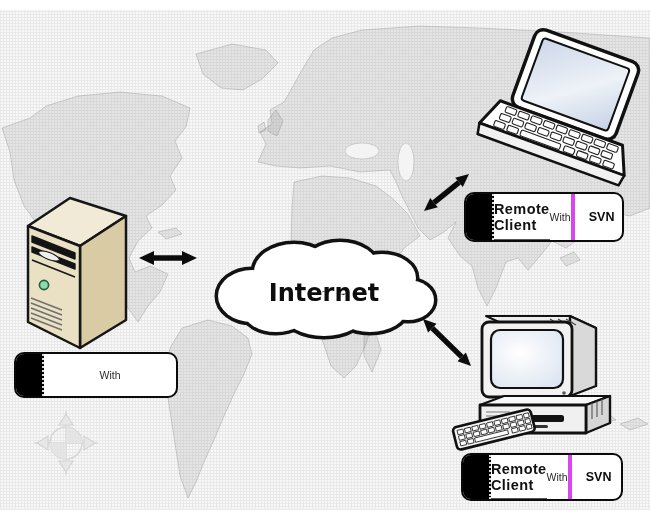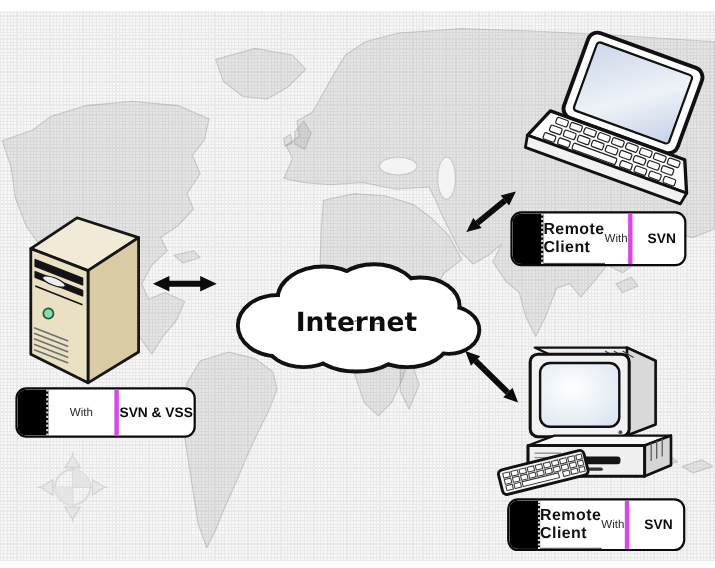--- a/index.html
+++ b/index.html
@@ -283,21 +283,20 @@
         </g>
       </g>
     </g>
   </svg>
 
   <div class="badge" id="server-badge">
     <div class="badge-tab"></div>
     <div class="badge-main">
       <div class="badge-bottom">
         <div class="badge-with">With</div>
-        <div class="badge-tech">SVN &amp; VSS</div>
       </div>
     </div>
   </div>
 
   <div class="badge" id="rc-top-badge">
     <div class="badge-tab"></div>
     <div class="badge-main">
       <div class="badge-title">Remote Client</div>
       <div class="badge-bottom">
         <div class="badge-with">With</div>

